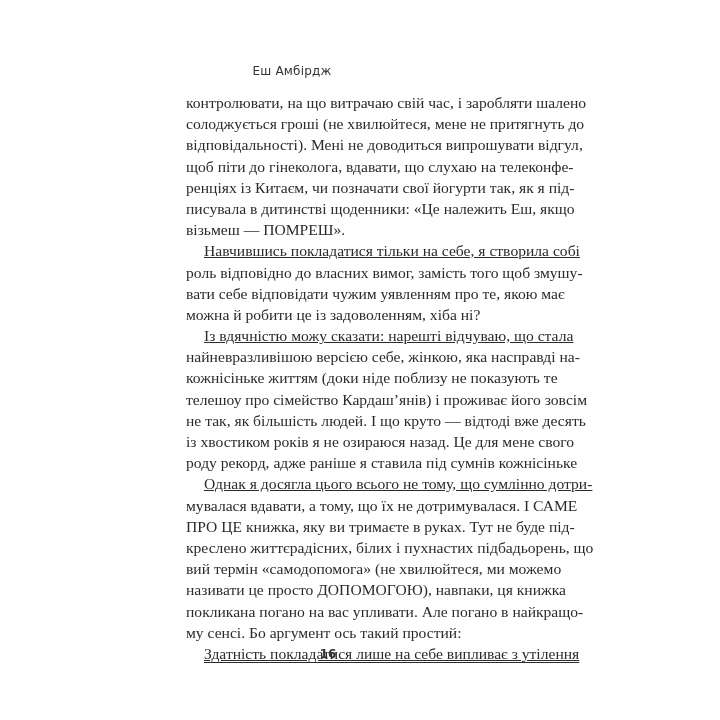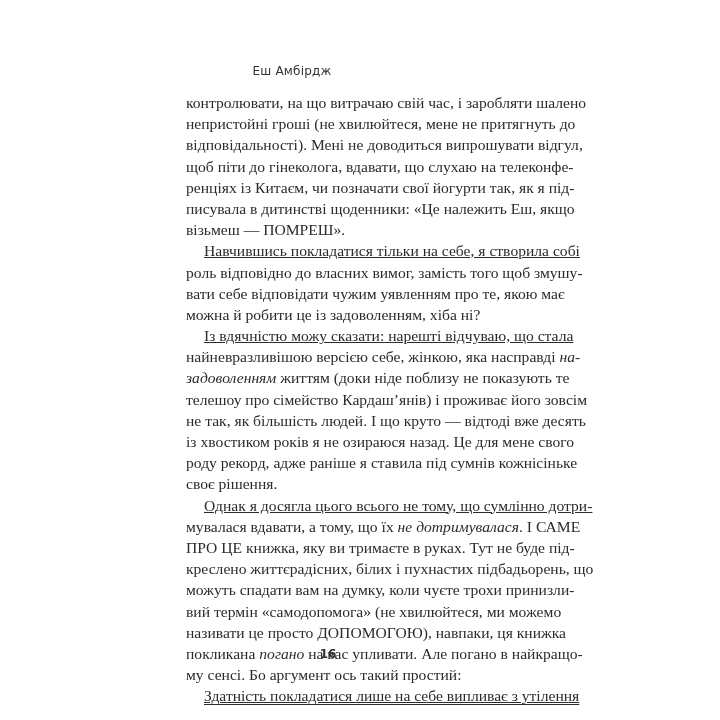--- a/index.html
+++ b/index.html
@@ -43,66 +43,64 @@
       height: 21.2px;
     }
     .line.last {
       text-align-last: left;
     }
     .line.indent {
       padding-left: 18px;
       text-decoration: underline;
     }
     .u { text-decoration: underline; text-underline-offset: 3px; text-decoration-thickness: 1px; }
-    .i { font-style: italic; }
+    .i { }
     .page-number {
       position: absolute;
       top: 647px;
       left: 0;
       width: 656px;
       text-align: center;
       font-family: "DejaVu Sans", sans-serif;
       font-weight: bold;
       font-size: 12px;
       color: #333;
     }
   </style>
 </head>
 <body>
 
 <div class="running-head">Еш Амбірдж</div>
 
 <div class="body-text">
   <span class="line">контролювати, на що витрачаю свій час, і заробляти шалено</span>
-  <span class="line">непристойні гроші (не хвилюйтеся, мене не притягнуть до</span>
+  <span class="line">солоджується гроші (не хвилюйтеся, мене не притягнуть до</span>
   <span class="line">відповідальності). Мені не доводиться випрошувати відгул,</span>
   <span class="line">щоб піти до гінеколога, вдавати, що слухаю на телеконфе-</span>
   <span class="line">ренціях із Китаєм, чи позначати свої йогурти так, як я під-</span>
   <span class="line">писувала в дитинстві щоденники: «Це належить Еш, якщо</span>
   <span class="line last">візьмеш — ПОМРЕШ».</span>
 
   <span class="line indent">Навчившись покладатися тільки на себе, я створила собі</span>
   <span class="line">роль відповідно до власних вимог, замість того щоб змушу-</span>
   <span class="line">вати себе відповідати чужим уявленням про те, якою має</span>
   <span class="line last">можна й робити це із задоволенням, хіба ні?</span>
 
   <span class="line indent">Із вдячністю можу сказати: нарешті відчуваю, що стала</span>
   <span class="line"><span>найневразливішою версією себе, жінкою, яка насправді </span><span class="i">на-</span></span>
-  <span class="line"><span class="i">задоволенням</span><span> життям (доки ніде поблизу не показують те</span></span>
+  <span class="line"><span class="i">кожнісіньке</span><span> життям (доки ніде поблизу не показують те</span></span>
   <span class="line">телешоу про сімейство Кардаш’янів) і проживає його зовсім</span>
   <span class="line">не так, як більшість людей. І що круто — відтоді вже десять</span>
   <span class="line">із хвостиком років я не озираюся назад. Це для мене свого</span>
   <span class="line">роду рекорд, адже раніше я ставила під сумнів кожнісіньке</span>
-  <span class="line last">своє рішення.</span>
 
   <span class="line indent">Однак я досягла цього всього не тому, що сумлінно дотри-</span>
   <span class="line"><span>мувалася вдавати, а тому, що їх </span><span class="i">не дотримувалася</span><span>. І САМЕ</span></span>
   <span class="line">ПРО ЦЕ книжка, яку ви тримаєте в руках. Тут не буде під-</span>
   <span class="line">креслено життєрадісних, білих і пухнастих підбадьорень, що</span>
-  <span class="line">можуть спадати вам на думку, коли чуєте трохи принизли-</span>
   <span class="line">вий термін «самодопомога» (не хвилюйтеся, ми можемо</span>
   <span class="line">називати це просто ДОПОМОГОЮ), навпаки, ця книжка</span>
   <span class="line"><span>покликана </span><span class="i">погано</span><span> на вас упливати. Але погано в найкращо-</span></span>
   <span class="line last">му сенсі. Бо аргумент ось такий простий:</span>
 
   <span class="line indent"><span class="u">Здатність покладатися лише на себе випливає з утілення</span></span>
 
 </div>
 
 <div class="page-number">16</div>

